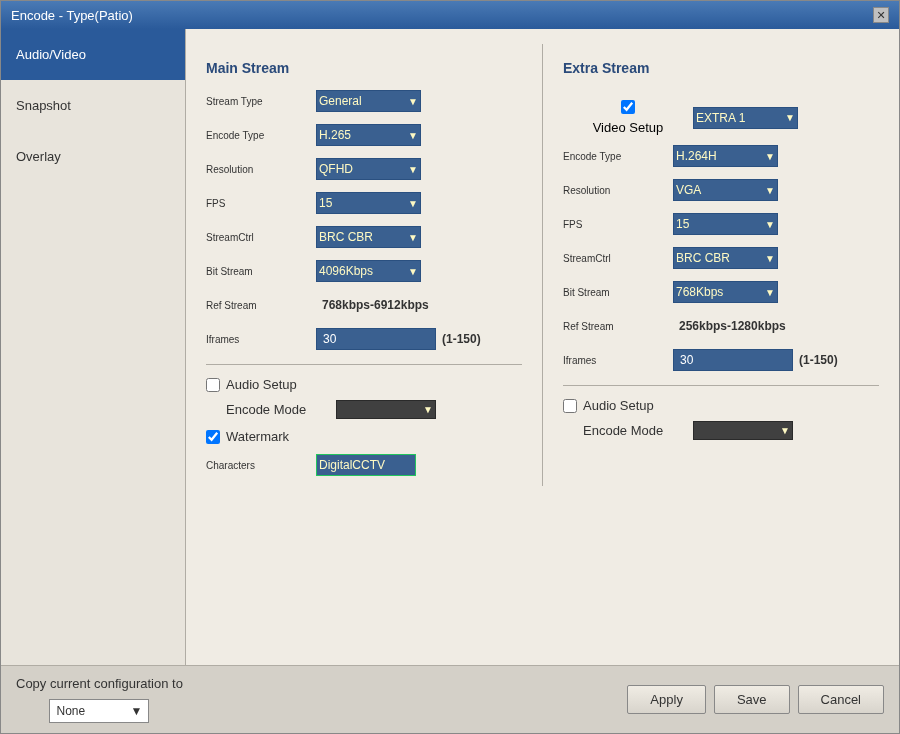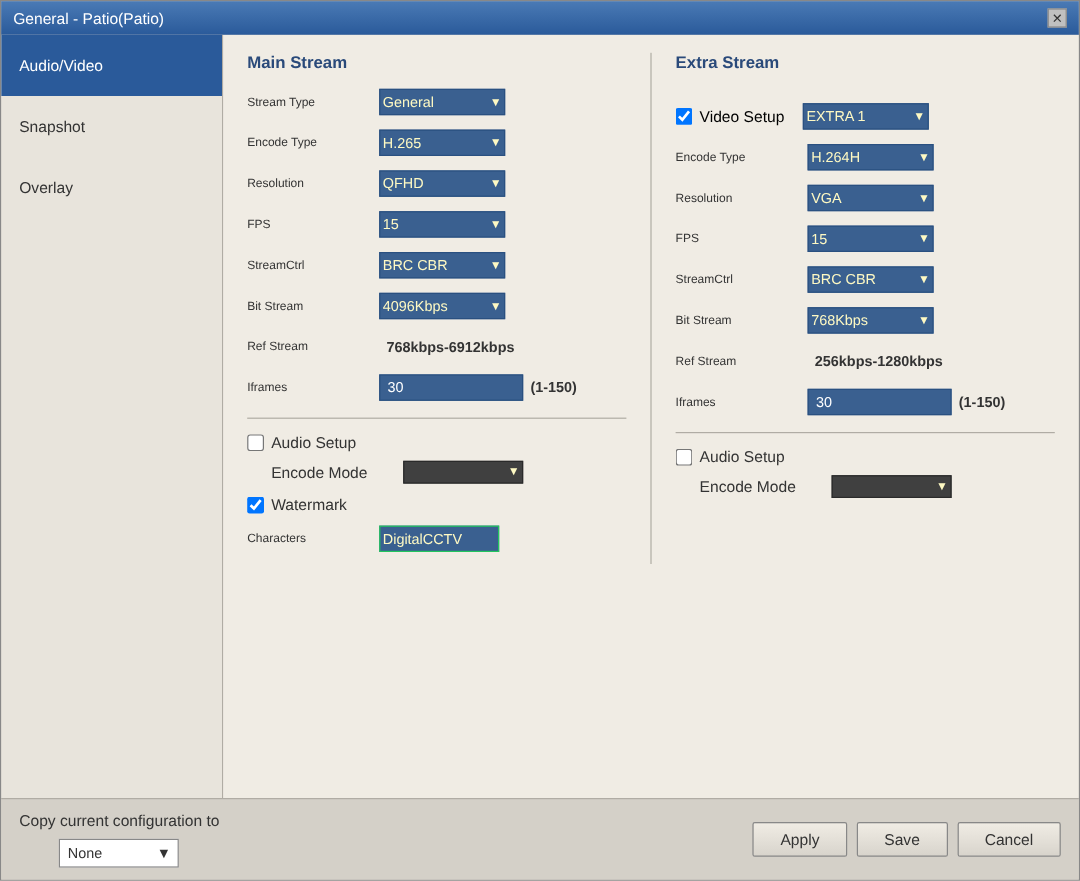--- a/index.html
+++ b/index.html
@@ -70,20 +70,21 @@
       background: #f0ece4;
       padding: 15px 20px;
       overflow-y: auto;
     }
     .streams-container {
       display: flex;
       gap: 0;
     }
     .stream-section {
       flex: 1;
+      margin-top: 16px;
     }
     .stream-divider {
       width: 1px;
       background: #b0aca4;
       margin: 0 20px;
     }
     .stream-title {
       font-size: 14px;
       font-weight: bold;
       color: #2a4a7a;
@@ -221,21 +222,21 @@
       gap: 6px;
       margin-bottom: 12px;
     }
   </style>
 </head>
 <body>
 
 <div class="window">
 
   <div class="title-bar">
-    <span>General  - Patio(Patio)</span>
+    <span>Encode  - Type(Patio)</span>
     <div class="title-bar-close">
       <span>✕</span>
     </div>
   </div>
 
   <div class="main-content">
 
     <div class="sidebar">
       <div class="sidebar-item active">
         <span>Audio/Video</span>
@@ -343,21 +344,21 @@
         </div>
 
         <div class="stream-divider"></div>
 
         <div class="stream-section">
           <div class="extra-stream-label-row">
             <span class="stream-title">Extra Stream</span>
           </div>
 
           <div class="form-row">
-            <div style="display:flex;align-items:center;gap:6px;width:106px;flex-shrink:0;">
+            <div style="display:flex;align-items:center;gap:6px;width:130px;flex-shrink:0;flex-direction:column;">
               <input type="checkbox" checked="" style="">
               <span>Video Setup</span>
             </div>
             <div class="select-box wide">
               <span>EXTRA  1</span>
               <span class="select-arrow">▼</span>
             </div>
           </div>
 
           <div class="form-row">

